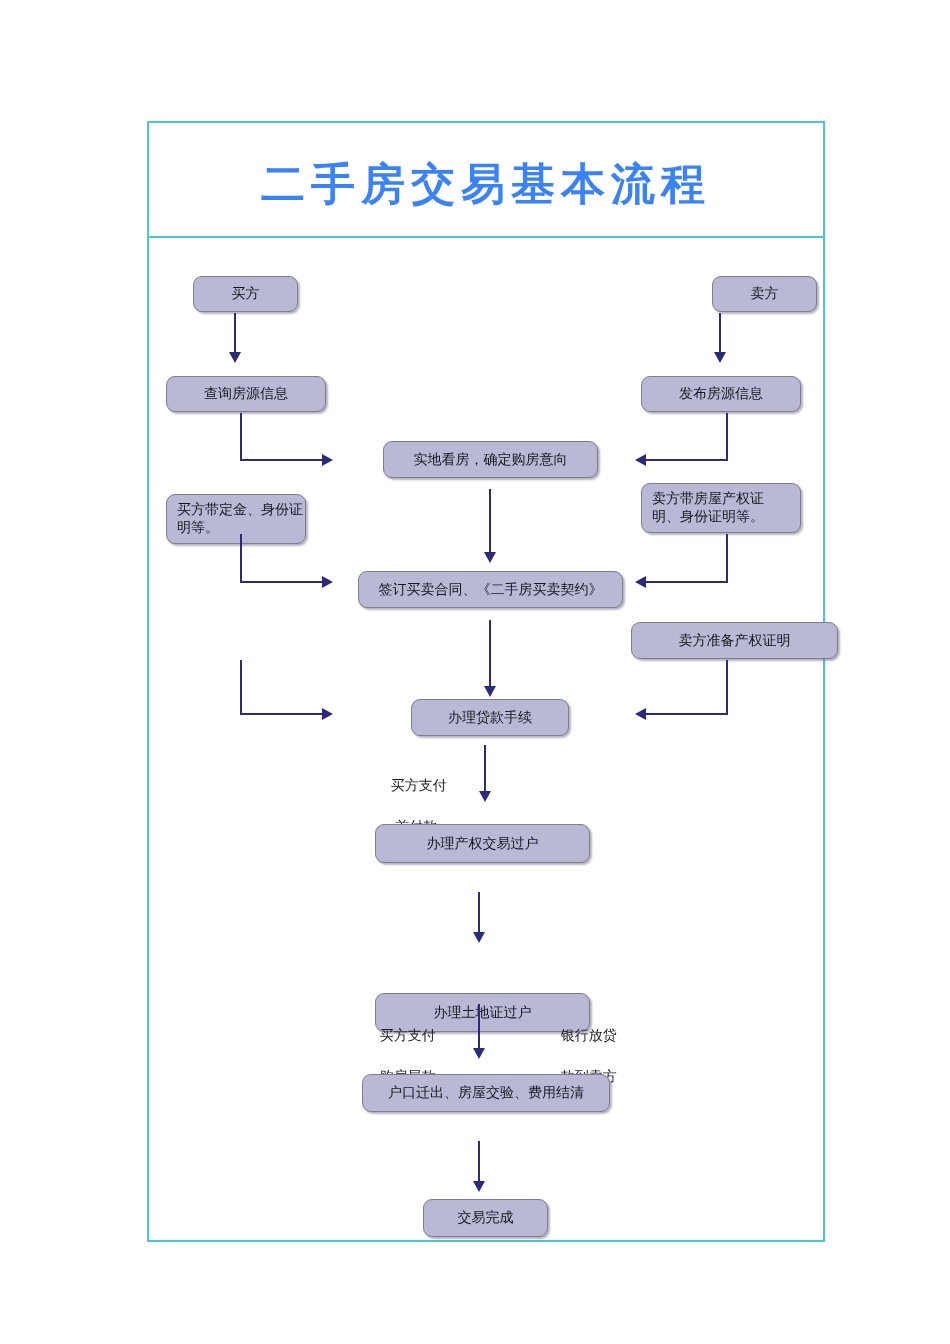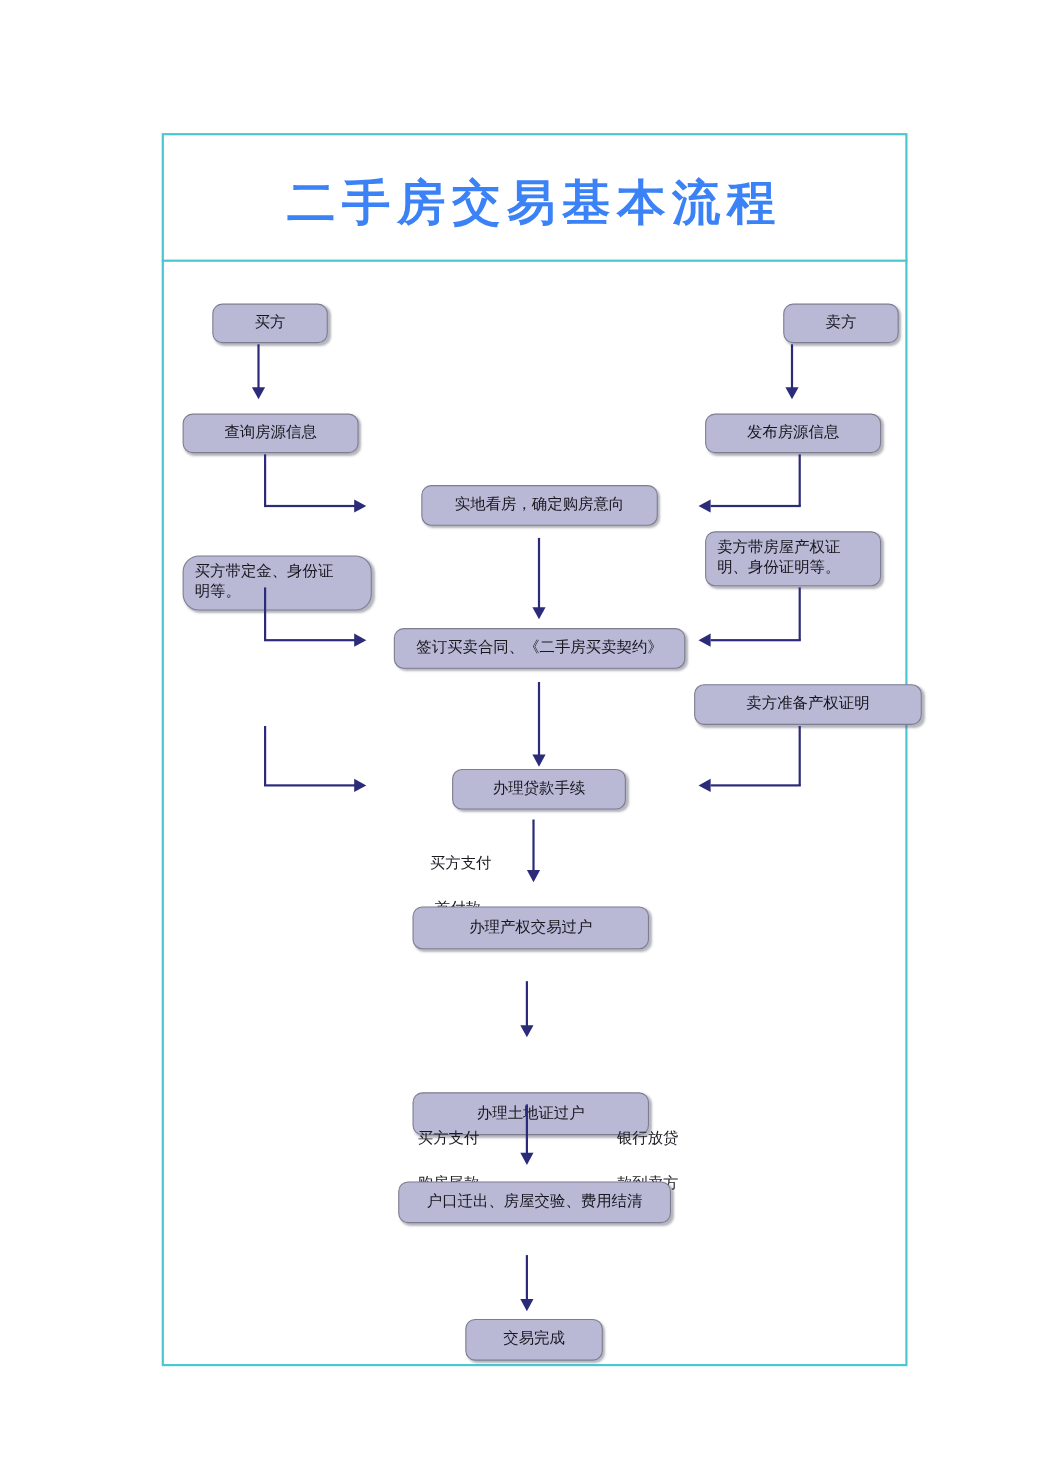--- a/index.html
+++ b/index.html
@@ -141,21 +141,21 @@
   <div class="vline" style="left:240px; top:413px; height:47px;"></div>
   <div class="hline" style="left:240px; top:459px; width:83px;"></div>
   <div class="arrow-right" style="left:322px; top:454px;"></div>
 
   <div class="vline" style="left:726px; top:413px; height:47px;"></div>
   <div class="hline" style="left:646px; top:459px; width:82px;"></div>
   <div class="arrow-left" style="left:635px; top:454px;"></div>
 
   <div class="node" style="left:383px; top:441px; width:215px; height:37px;">实地看房，确定购房意向</div>
 
-  <div class="node left-text" style="left:166px; top:505px; width:172px; height:50px;border-radius:15px;">
+  <div class="node left-text" style="left:166px; top:494px; width:140px; height:50px;">
     <span>
       <span>买方带定金、身份证</span><br>
       <span>明等。</span>
     </span>
   </div>
 
   <div class="node left-text" style="left:641px; top:483px; width:160px; height:50px;">
     <span>
       <span>卖方带房屋产权证</span><br>
       <span>明、身份证明等。</span>

